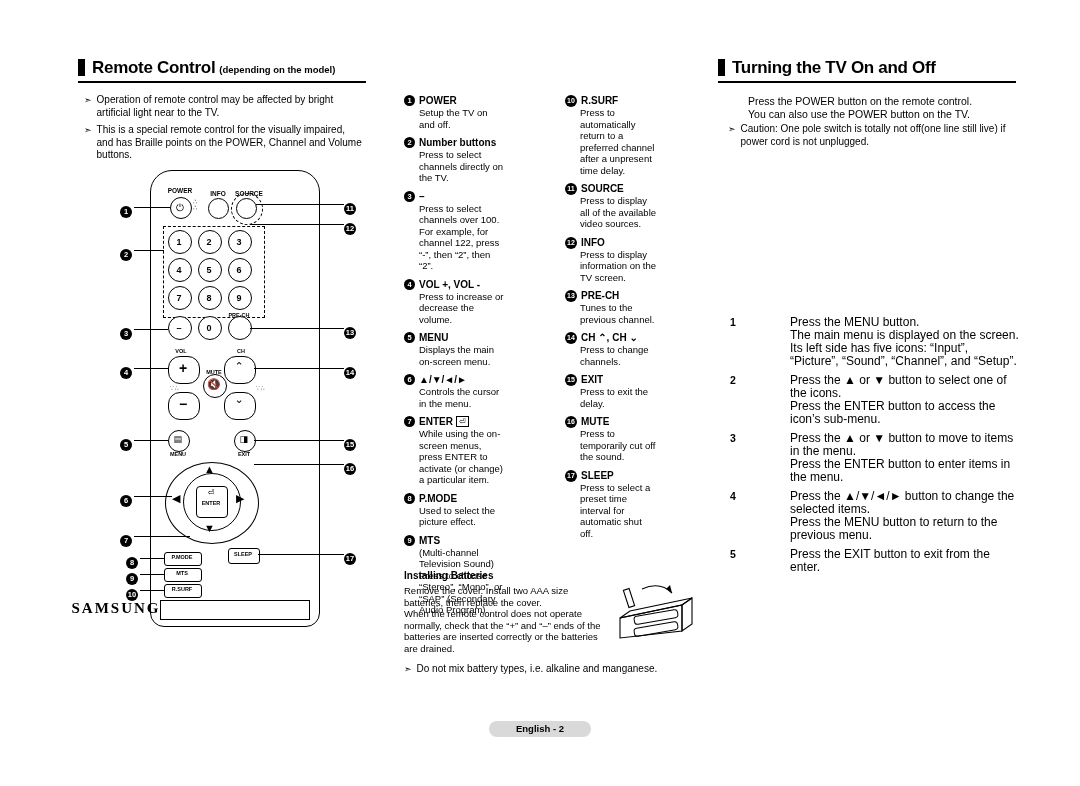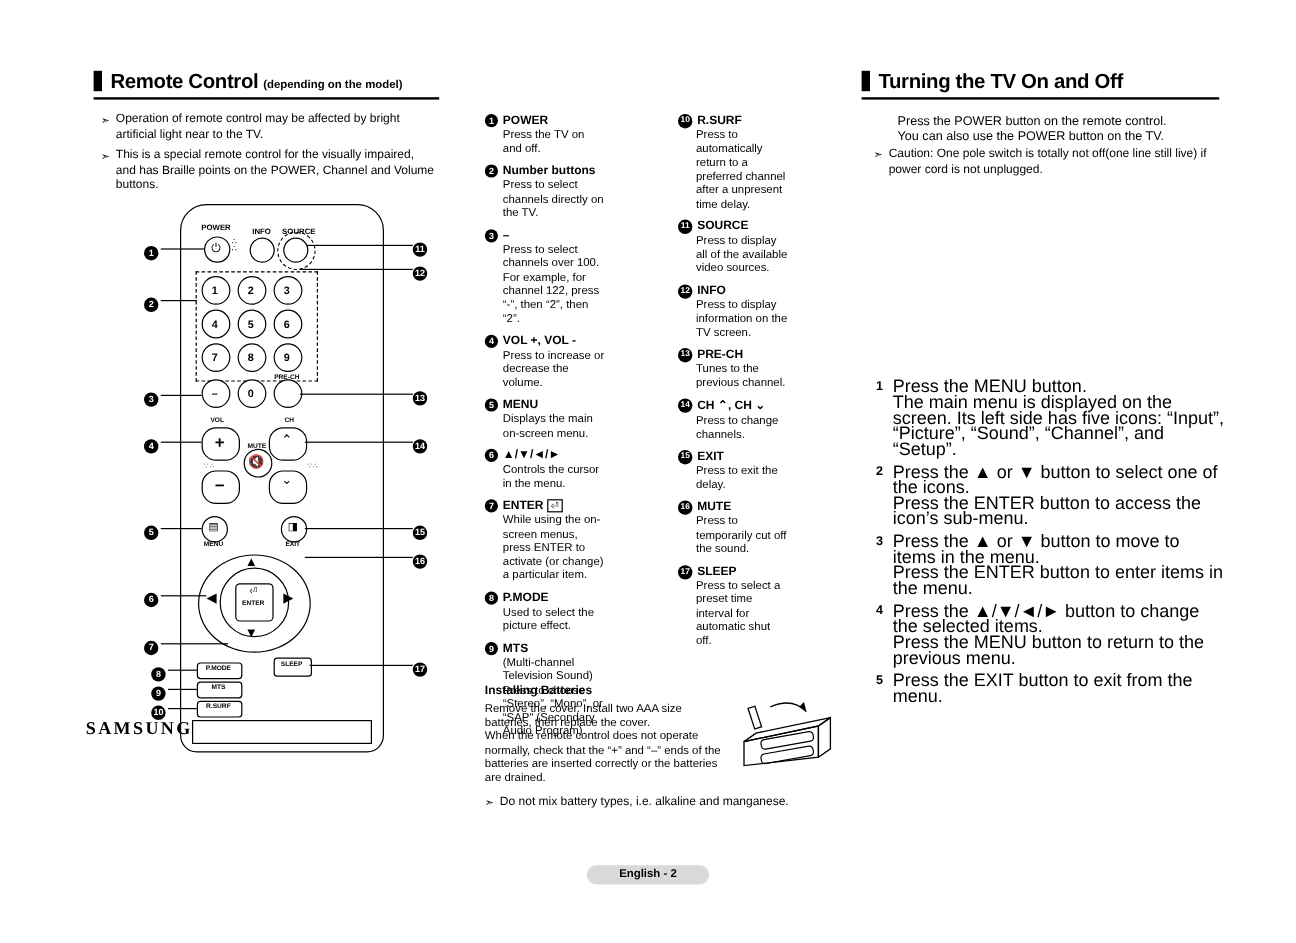--- a/index.html
+++ b/index.html
@@ -64,21 +64,21 @@
   .item{margin-bottom:7px;}
   .item .hd{font-size:10px;font-weight:bold;margin-bottom:1px;}
   .item .bd{font-size:9.5px;line-height:11.5px;}
   .hd-row{display:flex;align-items:flex-start;}
   .hd-row .numcirc{margin-right:4px;flex:0 0 auto;}
 
   
   .rtext{font-size:10.5px;line-height:13px;padding-left:20px;}
   .step{display:flex;margin-bottom:6px;}
   .step .n{font-weight:bold;font-size:10.5px;width:14px;flex:0 0 auto;}
-  .step .t{font-size:15px;line-height:13px;}
+  .step .t{font-size:12px;line-height:13px;margin-left:46px;}
 
   
   .bat-txt{font-size:9.5px;line-height:11.5px;}
 
   .footer{
     position:absolute;left:489px;top:721px;width:102px;height:16px;
     background:#d9d9d9;border-radius:8px;text-align:center;
     font-size:9.5px;font-weight:bold;line-height:16px;
   }
   .samsung{
@@ -235,21 +235,21 @@
   </div>
 
   <div class="samsung">SAMSUNG</div>
 
   <div class="mid-col">
     <div class="item">
       <div class="hd-row">
           <span class="numcirc">1</span>
           <span class="hd">POWER</span>
         </div>
-      <div class="bd" style="padding-left:15px;">Press the TV on and off.</div>
+      <div class="bd" style="padding-left:15px;">Setup the TV on and off.</div>
     </div>
     <div class="item">
       <div class="hd-row">
           <span class="numcirc">2</span>
           <span class="hd">Number buttons</span>
         </div>
       <div class="bd" style="padding-left:15px;">Press to select channels directly on the TV.</div>
     </div>
     <div class="item">
       <div class="hd-row">
@@ -391,21 +391,21 @@
         <span class="t" style="white-space:pre-line;">Press the ▲ or ▼ button to move to items in the menu.
 Press the ENTER button to enter items in the menu.</span>
       </div>
     <div class="step">
         <span class="n">4</span>
         <span class="t" style="white-space:pre-line;">Press the ▲/▼/◄/► button to change the selected items.
 Press the MENU button to return to the previous menu.</span>
       </div>
     <div class="step">
         <span class="n">5</span>
-        <span class="t" style="white-space:pre-line;">Press the EXIT button to exit from the menu.</span>
+        <span class="t" style="white-space:pre-line;">Press the EXIT button to exit from the enter.</span>
       </div>
   </div>
 
   <div style="position:absolute;left:404px;top:570px;width:200px;">
     <div style="font-size:10px;font-weight:bold;margin-bottom:4px;">Installing Batteries</div>
     <div class="bat-txt" style="white-space:pre-line;">Remove the cover. Install two AAA size batteries, then replace the cover.
 When the remote control does not operate normally, check that the “+” and “–” ends of the batteries are inserted correctly or the batteries are drained.</div>
   </div>
   <div class="bullet-row" style="position:absolute;left:404px;top:663px;width:280px;">
     <span class="bullet-ar">➣</span>

